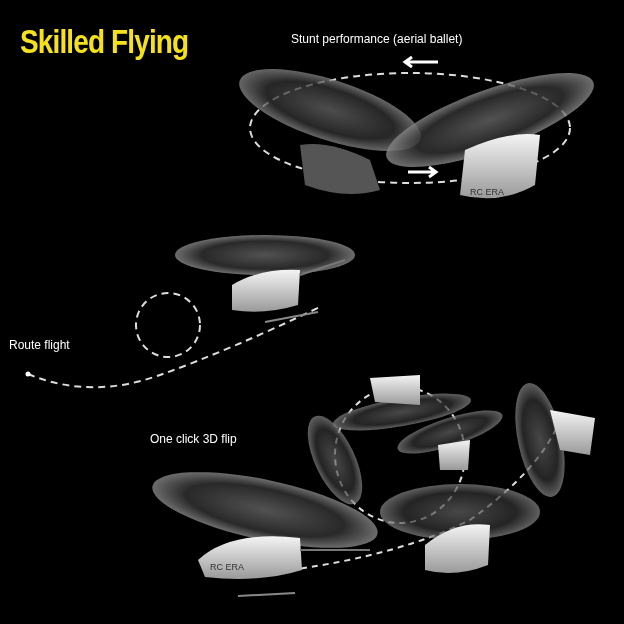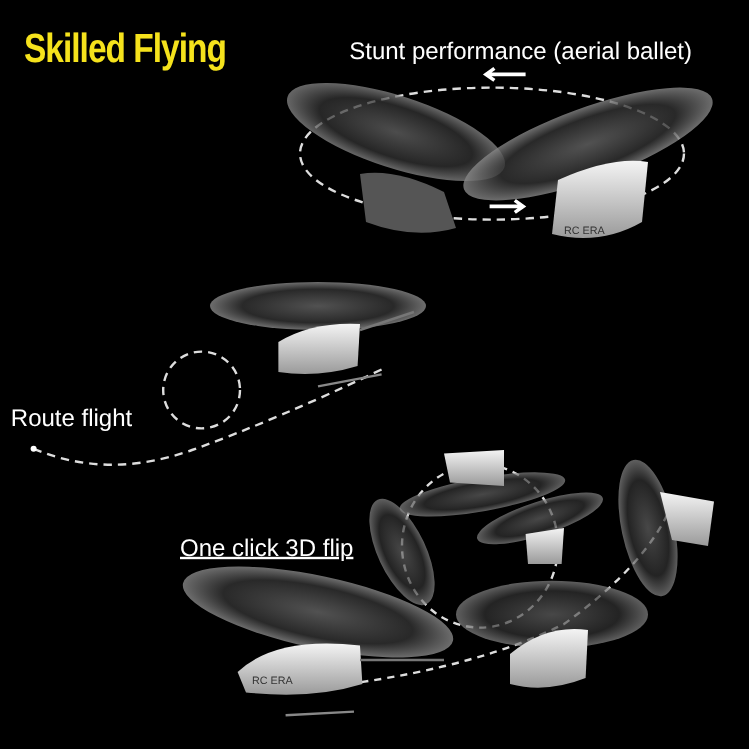--- a/index.html
+++ b/index.html
@@ -1,27 +1,27 @@
 <!DOCTYPE html>
 <html><head>
 <meta charset="utf-8">
 <style>
   html,body{margin:0;padding:0;background:#000;}
   body{width:624px;height:624px;position:relative;overflow:hidden;font-family:"Liberation Sans",sans-serif;}
   .title{position:absolute;left:20px;top:22px;color:#f5e21c;font-size:34px;font-weight:bold;letter-spacing:-1px;transform:scaleX(0.82);transform-origin:left top;}
-  .label{position:absolute;color:#fff;font-size:20px;}
+  .label{position:absolute;color:#fff;font-size:12px;}
   svg.scene{position:absolute;left:0;top:0;}
 </style>
 </head>
 <body>
 
 <div class="title">Skilled Flying</div>
 <div class="label" style="left:291px;top:32px;">Stunt performance (aerial ballet)</div>
 <div class="label" style="left:9px;top:338px;">Route flight</div>
-<div class="label" style="left:150px;top:446px;text-decoration:underline;">One click 3D flip</div>
+<div class="label" style="left:150px;top:432px;">One click 3D flip</div>
 
 <svg class="scene" width="624" height="624" viewBox="0 0 624 624">
   <defs>
     <radialGradient id="rotor" cx="50%" cy="50%" r="50%">
       <stop offset="0%" stop-color="#666"></stop>
       <stop offset="70%" stop-color="#333"></stop>
       <stop offset="100%" stop-color="#888"></stop>
     </radialGradient>
     <linearGradient id="body" x1="0" y1="0" x2="0" y2="1">
       <stop offset="0%" stop-color="#f4f4f4"></stop>

